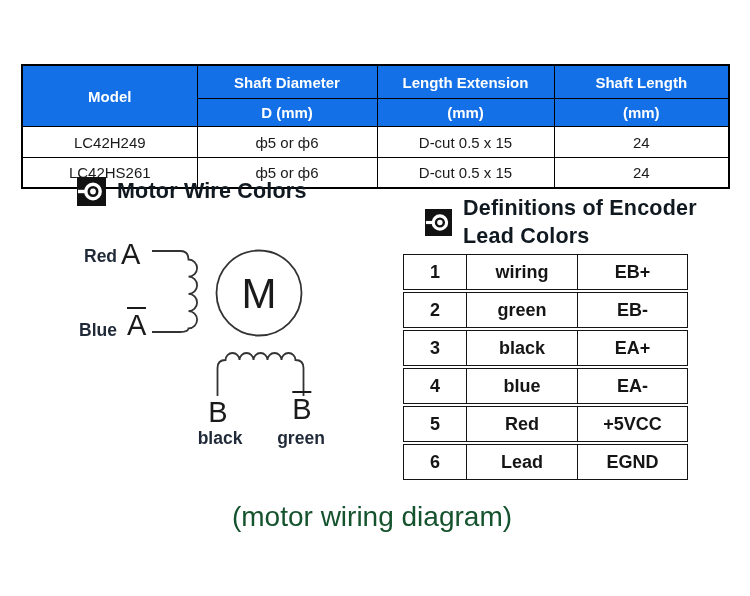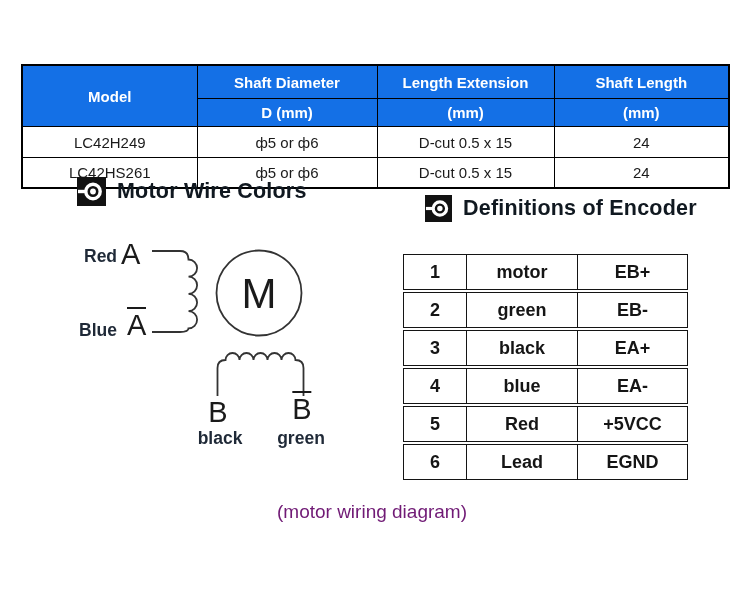--- a/index.html
+++ b/index.html
@@ -48,21 +48,21 @@
   .encoder-table td{
     border-top:1.6px solid #141414;border-bottom:1.6px solid #141414;
     border-right:1.6px solid #141414;
     height:32px;text-align:center;vertical-align:middle;
     font-size:18px;font-weight:600;color:#151515;background:#fff;
   }
   .encoder-table td:first-child{border-left:1.6px solid #141414;}
   
   .caption{
     position:absolute;left:372px;top:501px;transform:translateX(-50%);
-    font-size:19px;color:#701a75;white-space:nowrap;
+    font-size:28px;color:#14532d;white-space:nowrap;
   }
 </style>
 </head>
 <body>
 
 <div class="stage">
 
   <table class="spec-table">
     <colgroup>
         <col style="width:175px">
@@ -109,20 +109,21 @@
 
   <div class="sec-head" style="left:404px;top:195px;">
     <svg class="bullseye" style="width:27px;height:27px;" viewBox="0 0 29 29">
       <rect x="0" y="0" width="29" height="29" fill="#121212"></rect>
       <line x1="1" y1="14.5" x2="9.5" y2="14.5" stroke="#fff" stroke-width="3.4"></line>
       <circle cx="16" cy="14.5" r="7.2" fill="none" stroke="#fff" stroke-width="3.4"></circle>
       <circle cx="16" cy="14.5" r="2.9" fill="#fff"></circle>
     </svg>
     <span class="txt">
       <div>Definitions of Encoder</div>
+      <div>Lead Colors</div>
     </span>
   </div>
 
   <svg class="wires" viewBox="0 0 750 596">
     <path d="M152 251 H180 Q188.5 251 188.5 259.5
          a8.6 8.6 0 0 1 0 17.2 a8.6 8.6 0 0 1 0 17.2 a8.6 8.6 0 0 1 0 17.2 a8.6 8.6 0 0 1 0 17.2
          Q188.5 332 180 332 H152" fill="none" stroke="#333" stroke-width="1.8"></path>
     <circle cx="259" cy="293" r="42.5" fill="none" stroke="#333" stroke-width="1.8"></circle>
     <path d="M217.5 396 V368 Q217.5 360 225.5 360
          a7 7 0 0 1 14 0 a7 7 0 0 1 14 0 a7 7 0 0 1 14 0 a7 7 0 0 1 14 0 a7 7 0 0 1 14 0
@@ -143,21 +144,21 @@
 
   <table class="encoder-table">
     <colgroup>
         <col style="width:64px">
         <col style="width:111px">
         <col style="width:110px">
       </colgroup>
     <tbody>
         <tr>
       <td>1</td>
-      <td>motor</td>
+      <td>wiring</td>
       <td>EB+</td>
     </tr>
     <tr>
       <td>2</td>
       <td>green</td>
       <td>EB-</td>
     </tr>
     <tr>
       <td>3</td>
       <td>black</td>

